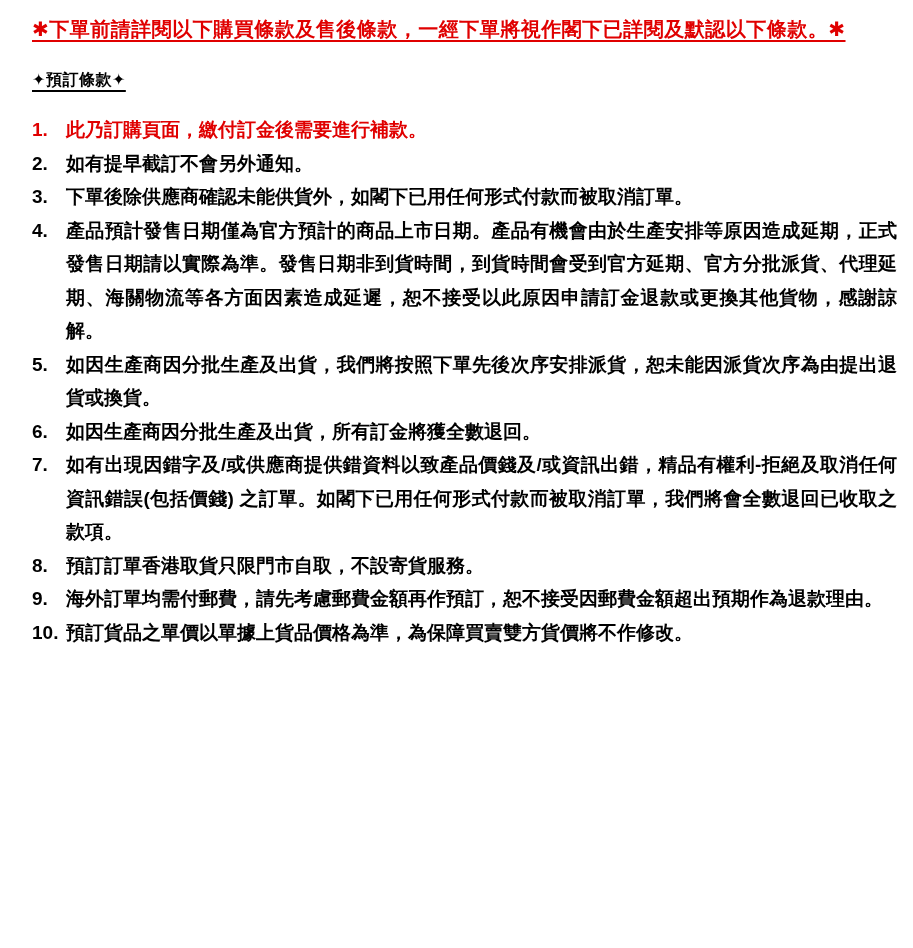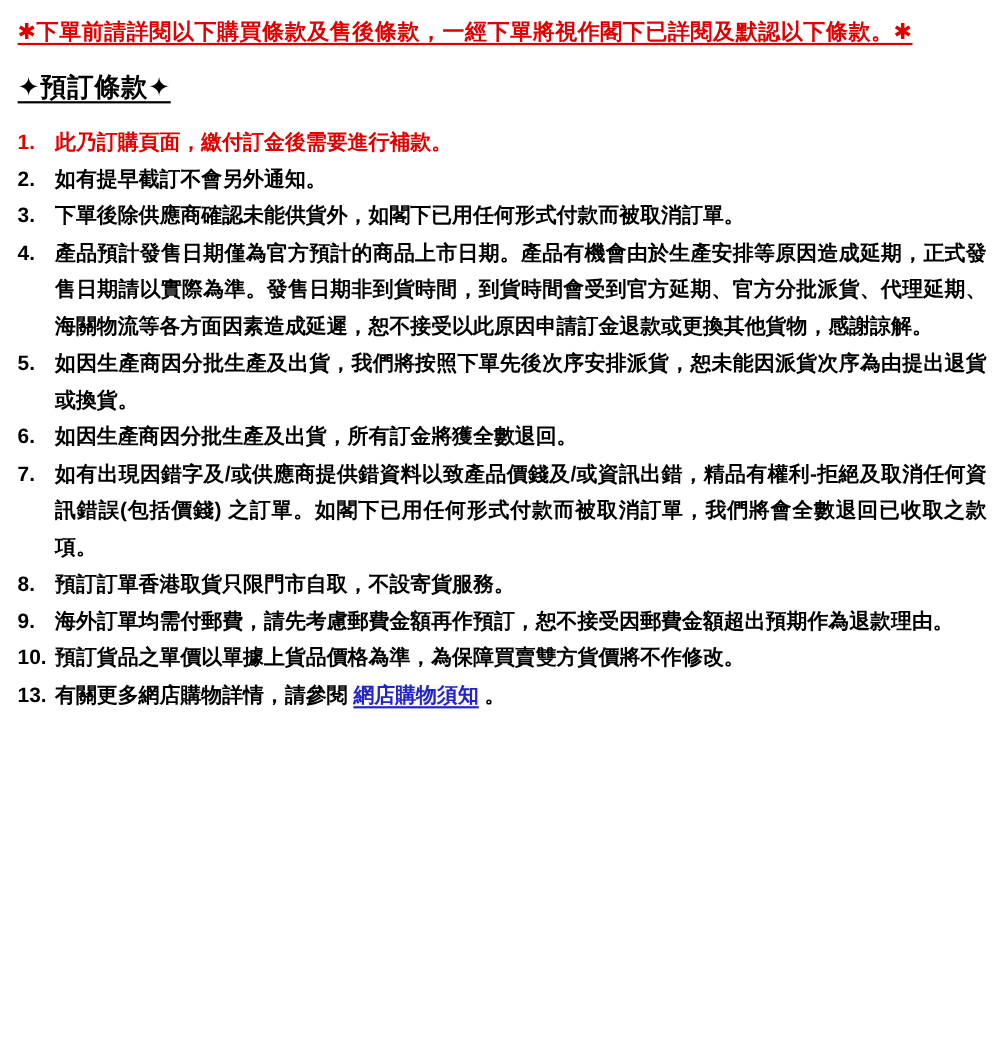--- a/index.html
+++ b/index.html
@@ -18,34 +18,35 @@
   body {
     width: 913px;
     height: 948px;
     overflow: hidden;
     font-family: "Liberation Sans", "DejaVu Sans", sans-serif;
     font-weight: bold;
     color: var(--text);
   }
   .doc {
     padding: 14px 12px 0 12px;
+    margin-left: 16px;
   }
   .notice {
     color: var(--red);
     font-size: 20px;
     line-height: 27px;
     text-decoration: underline;
     text-decoration-thickness: 2px;
     text-underline-offset: 4px;
     margin: 2px 2px 0 4px;
     letter-spacing: 0.5px;
   }
   .section-title {
     margin: 24px 2px 0 4px;
-    font-size: 24px;
+    font-size: 16px;
     line-height: 26px;
   }
   .section-title .ul {
     text-decoration: underline;
     text-decoration-thickness: 2px;
     text-underline-offset: 5px;
     letter-spacing: 0.5px;
   }
   .terms {
     margin-top: 20px;
@@ -124,18 +125,14 @@
         <span class="text"><span class="seg">預訂訂單香港取貨只限門市自取，不設寄貨服務。</span></span>
       </div>
       <div class="item">
         <span class="num">9.</span>
         <span class="text"><span class="seg">海外訂單均需付郵費，請先考慮郵費金額再作預訂，恕不接受因郵費金額超出預期作為退款理由。</span></span>
       </div>
       <div class="item">
         <span class="num">10.</span>
         <span class="text"><span class="seg">預訂貨品之單價以單據上貨品價格為準，為保障買賣雙方貨價將不作修改。</span></span>
       </div>
-      <div class="item">
-        <span class="num">13.</span>
-        <span class="text"><span class="seg">有關更多網店購物詳情，請參閱 </span><a class="link">網店購物須知</a><span class="seg"> 。</span></span>
-      </div>
     </div>
 </div>
 
 </body></html>

